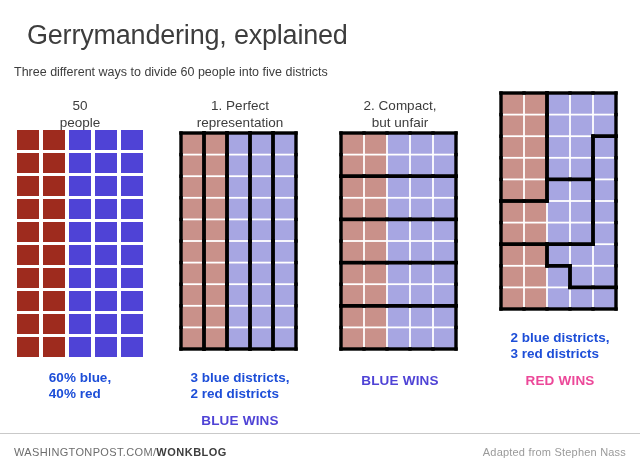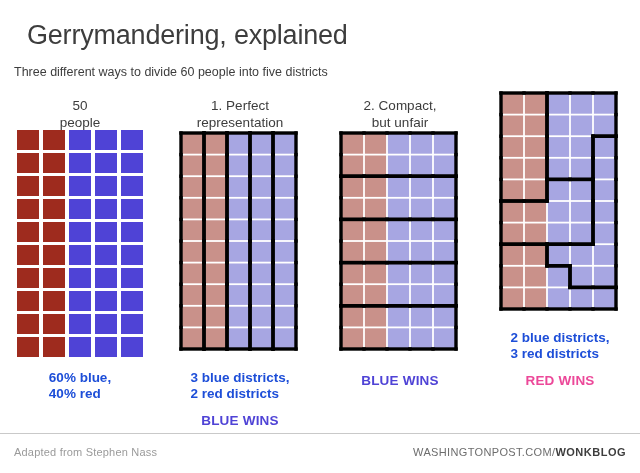--- a/index.html
+++ b/index.html
@@ -642,16 +642,16 @@
     </div>
     <div class="panel-caption">2 blue districts,
 3 red districts</div>
     <div class="panel-result" style="color: #ec4899;">RED WINS</div>
   </div>
 
 </div>
 
 <div id="footer">
   <div id="footer-inner">
+    <div id="footer-source"><span>WASHINGTONPOST.COM/</span><b>WONKBLOG</b></div>
     <div id="footer-credit">Adapted from Stephen Nass</div>
-    <div id="footer-source"><span>WASHINGTONPOST.COM/</span><b>WONKBLOG</b></div>
   </div>
 </div>
 
 </body></html>

